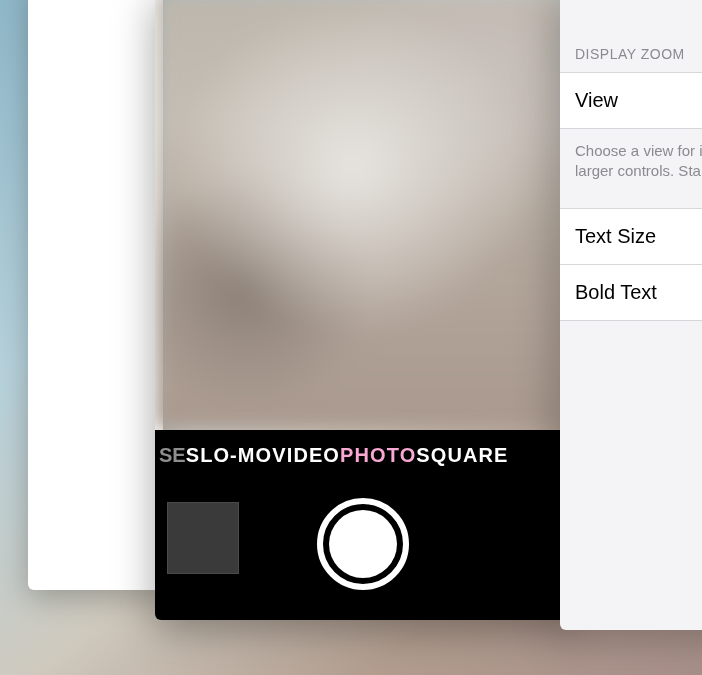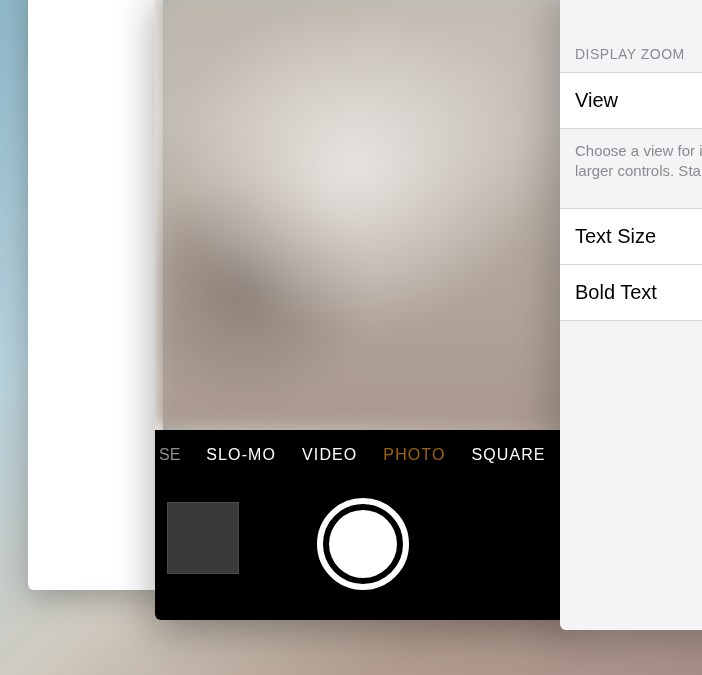--- a/index.html
+++ b/index.html
@@ -31,28 +31,28 @@
         radial-gradient(180px 170px at 22% 68%, #8b7f76 0%, rgba(139,127,118,0) 70%),
         radial-gradient(220px 200px at 80% 20%, #c8c0bb 0%, rgba(200,192,187,0) 70%),
         linear-gradient(180deg,#bdb6ac 0%,#c4bdb3 30%,#b3a79c 60%,#a9988d 100%);
       filter: blur(10px);
     }
     .camera-bar {
       width:100%; height:190px; background:#000; color:#fff;
       position:relative; padding-top:10px;
     }
     .mode-strip {
-      display:flex; align-items:center; gap:26px;
+      display:flex; align-items:center; 
       padding:0 4px; height:30px;
-      font-weight:400; letter-spacing:1.1px; font-size:16px;
+      font-weight:700; letter-spacing:1.1px; font-size:20px;
       white-space:nowrap;
     }
     .mode-strip span { color:#ffffff; text-transform:uppercase; }
     .mode-strip .edge { color:#8e8e8e; letter-spacing:0; }
-    .mode-strip .active { color:#a16207; }
+    .mode-strip .active { color:#f9a8d4; }
     .mode-strip .mode-item { cursor:pointer; }
 
     .shutter-row { position:absolute; bottom:24px; left:0; right:0; height:110px; }
     .thumb {
       position:absolute; left:12px; bottom:22px; width:72px; height:72px;
       background:#3a3a3a; border:1px solid #4a4a4a;
     }
     .shutter {
       position:absolute; left:50%; transform:translateX(-50%);
       bottom:6px; width:92px; height:92px; border-radius:50%;

